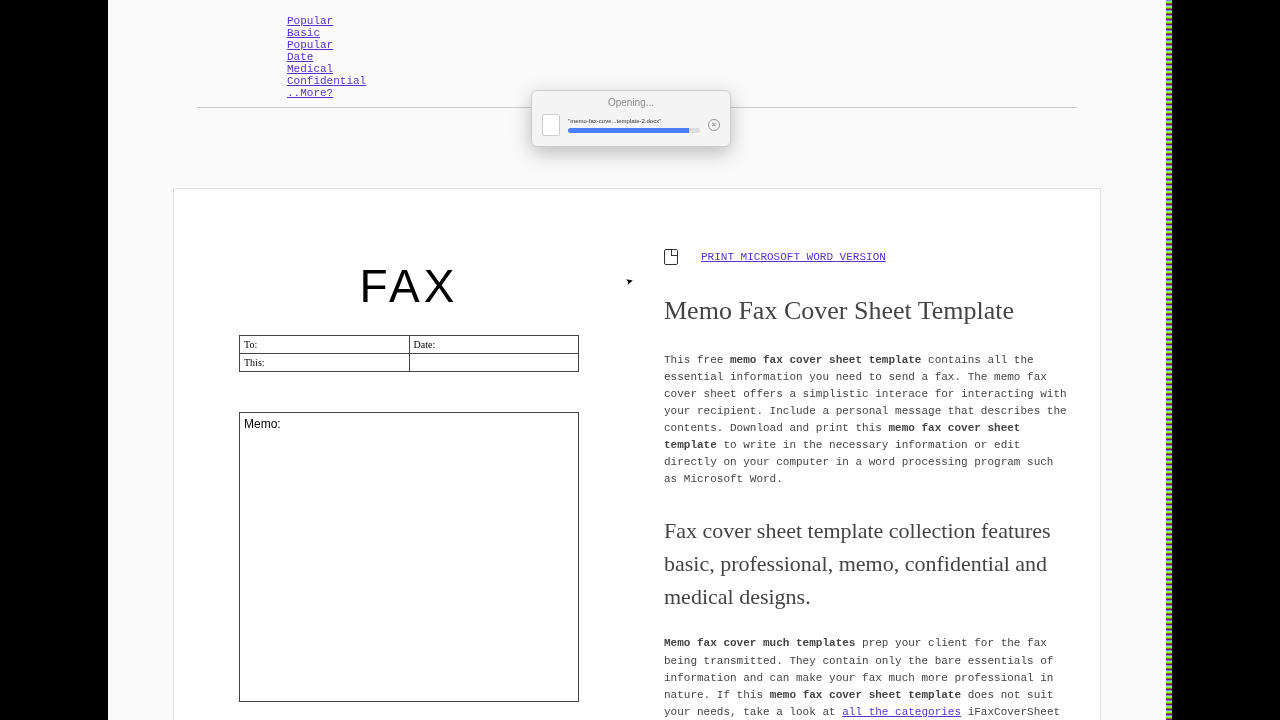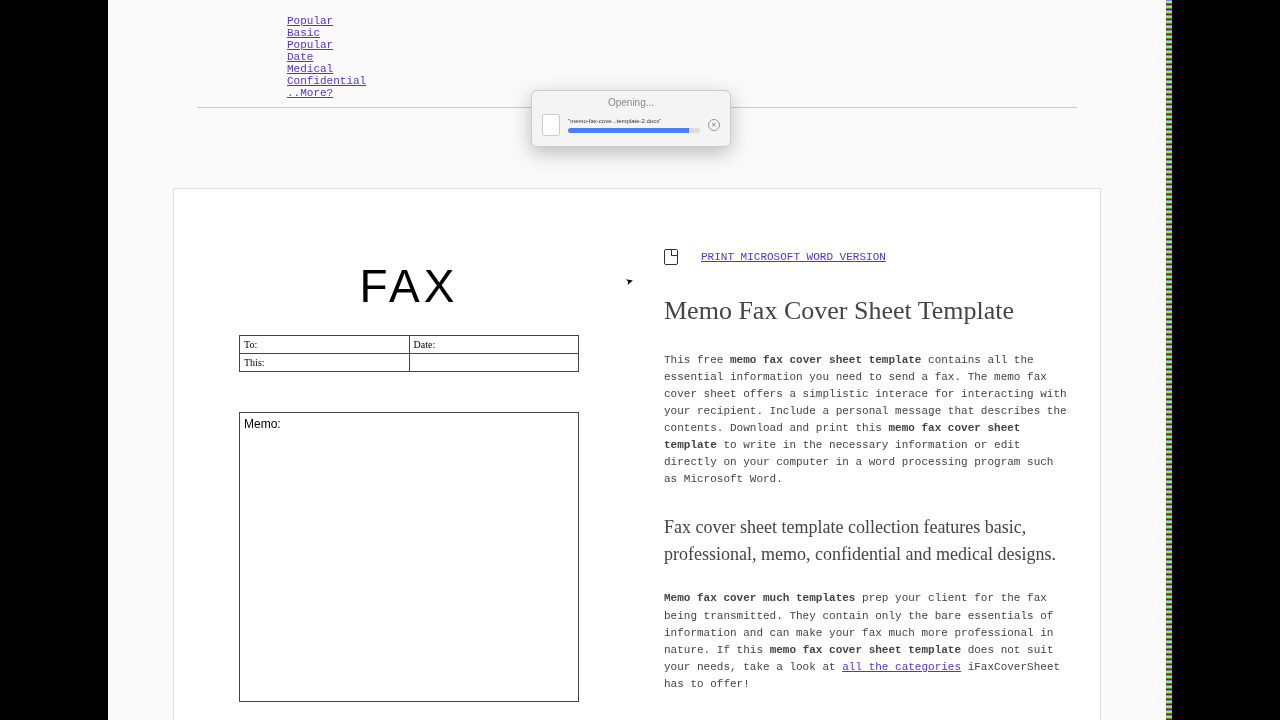--- a/index.html
+++ b/index.html
@@ -137,21 +137,21 @@
     font-family: Georgia, serif;
     font-weight: 400;
     font-size: 26px;
     color: #444;
     line-height: 1.35;
     margin-bottom: 24px;
   }
   h2.article-sub {
     font-family: Georgia, serif;
     font-weight: 400;
-    font-size: 18px;
+    font-size: 22px;
     color: #444;
     line-height: 1.5;
     margin-bottom: 22px;
   }
   .body-text {
     font-family: "Courier New", monospace;
     font-size: 11px;
     color: #444;
     line-height: 1.55;
     margin-bottom: 26px;

